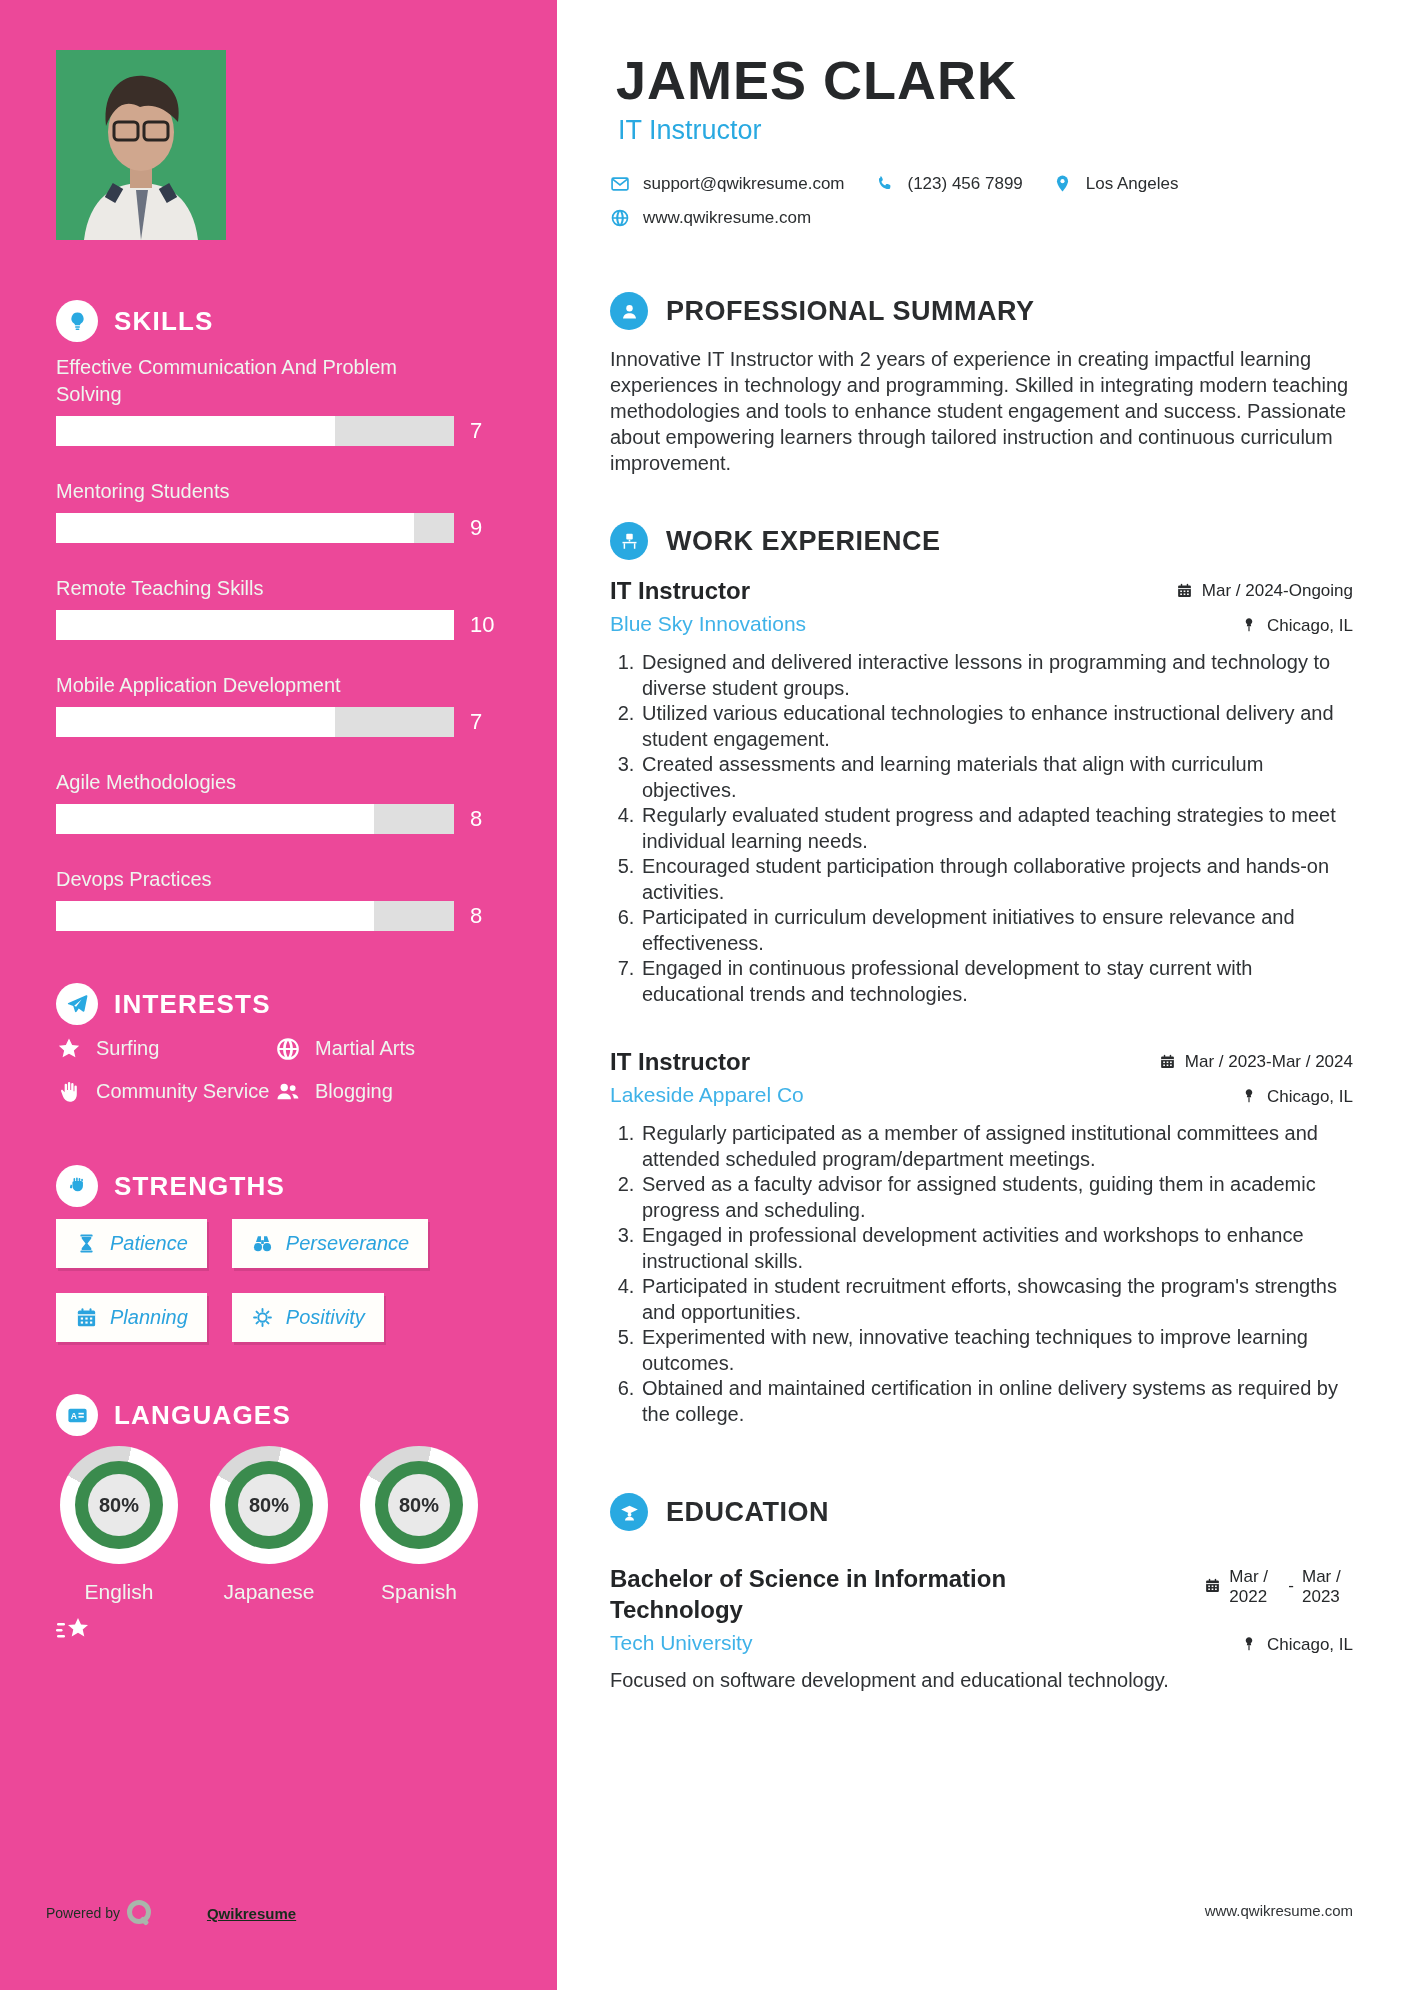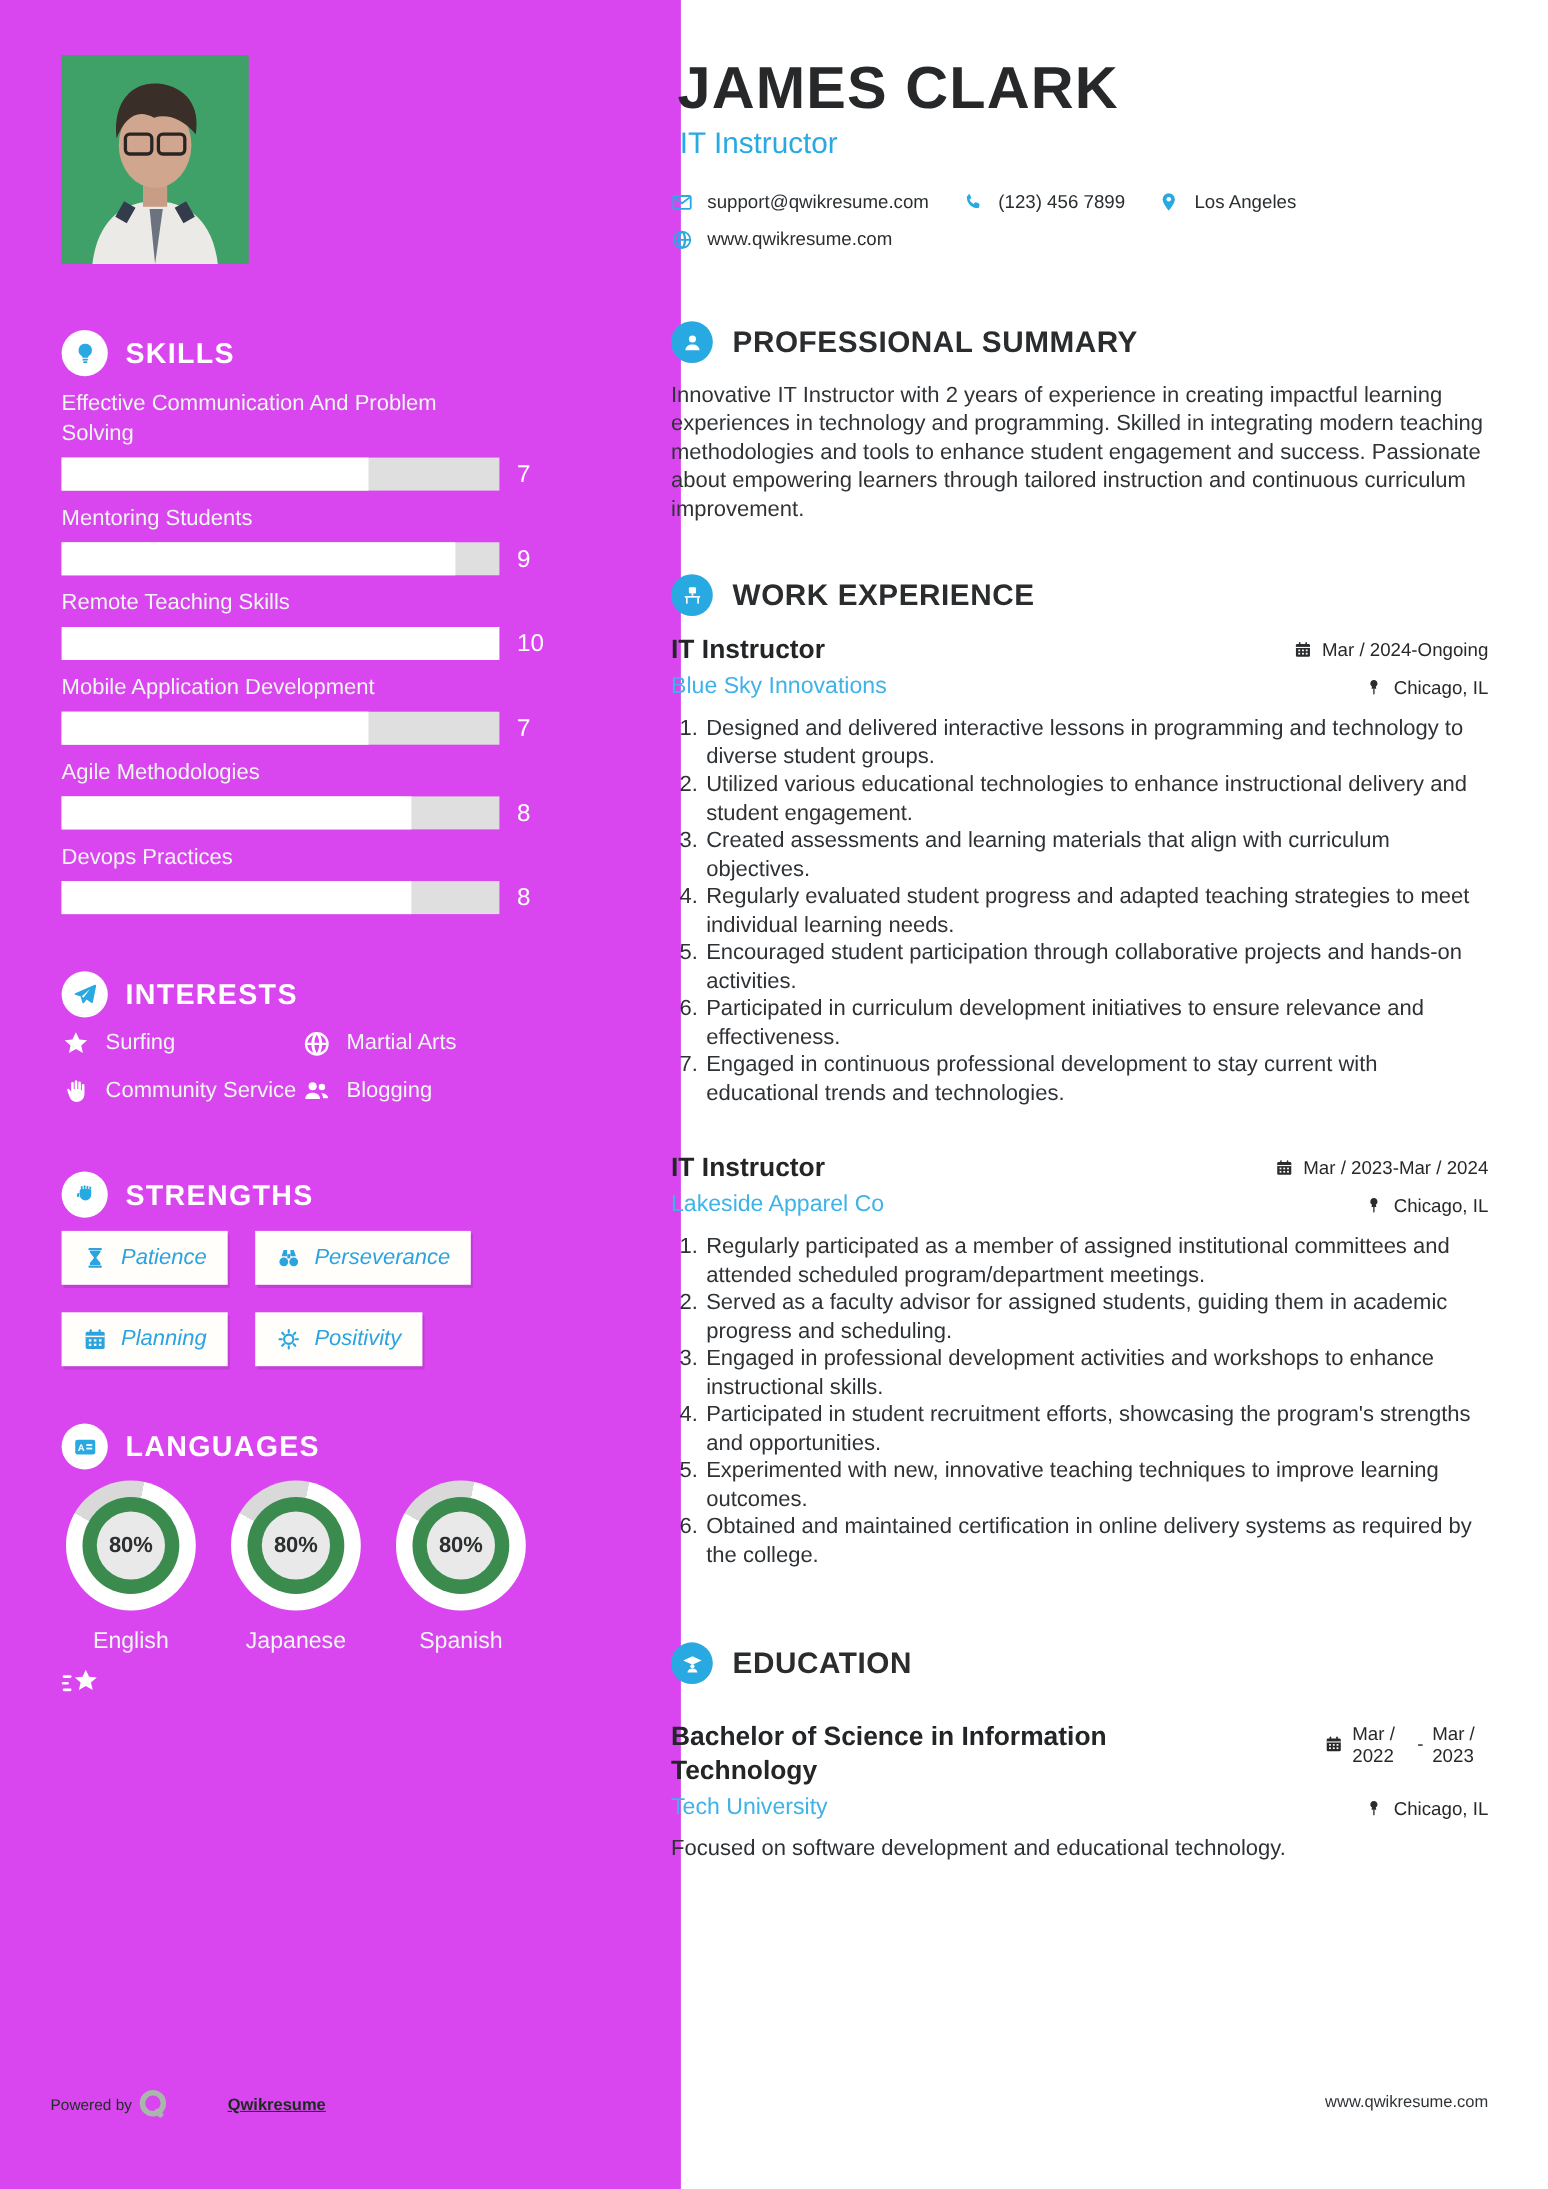--- a/index.html
+++ b/index.html
@@ -2,34 +2,34 @@
 <html><head>
 <meta charset="utf-8">
 <style>
   html,body{margin:0;padding:0;}
   body{
     width:1407px;height:1990px;position:relative;background:#ffffff;
     font-family:"Liberation Sans", sans-serif;-webkit-font-smoothing:antialiased;
   }
   
   .sidebar{
-    position:absolute;left:0;top:0;width:619px;height:1990px;
-    background:#d946ef;box-sizing:border-box;padding:50px 0 0 56px;color:#eef6ef;
+    position:absolute;left:0;top:0;width:557px;height:1990px;
+    background:#ec4899;box-sizing:border-box;padding:50px 0 0 56px;color:#eef6ef;
   }
   .photo{width:170px;height:190px;background:#3fa168;overflow:hidden;}
   .side-header{display:flex;align-items:center;gap:16px;}
   .side-circle{
     width:42px;height:42px;border-radius:50%;background:#ffffff;color:#29a9e1;
     display:flex;align-items:center;justify-content:center;flex:0 0 auto;
   }
   .side-h{font-size:26px;font-weight:bold;letter-spacing:1.2px;color:#ffffff;}
   .mt-skills{margin-top:60px;}
   .skill-label{font-size:20px;line-height:27px;width:408px;color:#eef6ef;}
   .skill-first{margin-top:12px;}
-  .skill-next{margin-top:12px;}
+  .skill-next{margin-top:32px;}
   .skill-bar-row{display:flex;align-items:center;gap:16px;margin-top:8px;}
   .skill-track{width:398px;height:30px;background:#dfdfdf;flex:0 0 auto;}
   .skill-fill{height:100%;background:#ffffff;}
   .skill-num{font-size:22px;color:#ffffff;}
   .mt-interests{margin-top:52px;}
   .interests-grid{display:grid;grid-template-columns:219px 1fr;row-gap:16px;margin-top:10px;width:430px;}
   .interest{display:flex;gap:14px;align-items:flex-end;font-size:20px;line-height:27px;color:#eef6ef;}
   .interest .ic{flex:0 0 auto;width:26px;height:26px;color:#ffffff;margin-top:1px;}
   .mt-strengths{margin-top:60px;}
   .chips{display:flex;flex-wrap:wrap;gap:25px;margin-top:12px;width:440px;font-style:italic;}

